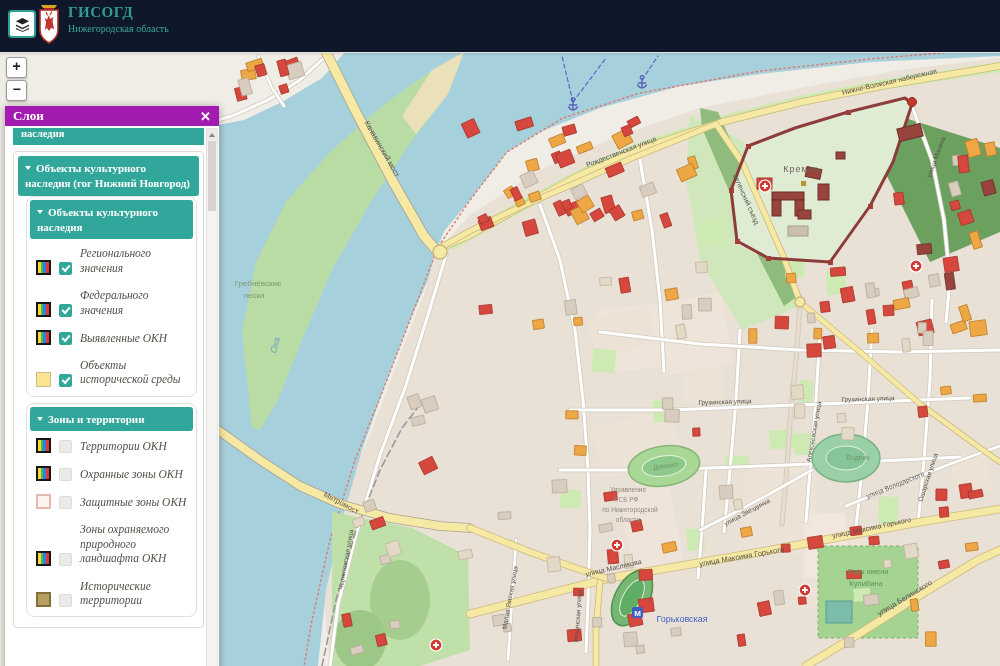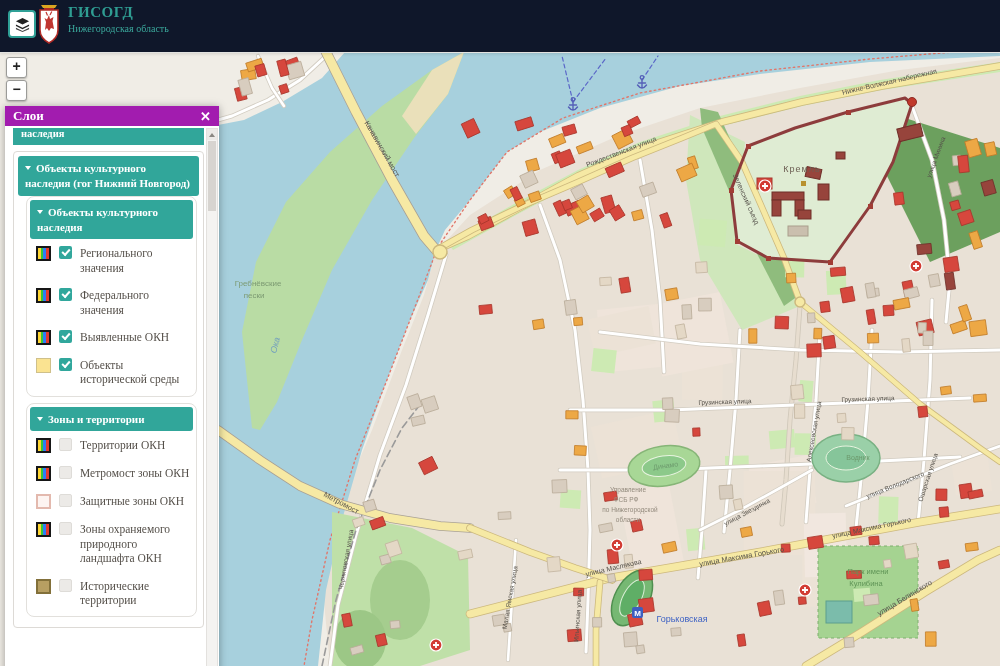--- a/index.html
+++ b/index.html
@@ -37,21 +37,21 @@
   #scroll-up .tri-up{width:0;height:0;border-left:3px solid transparent;border-right:3px solid transparent;
     border-bottom:4px solid #8a8782;}
   #scroll-thumb{margin:1px;height:70px;background:#d7d4d0;cursor:pointer;}
 
   .group-box{border:1px solid #dddad6;border-radius:4px;margin:0 15px 8px 8px;padding:4px;background:#fff;}
   .group-header{background:#31a69a;border-radius:3px;color:#fff;font-weight:bold;font-size:11px;
     line-height:1.35;padding:5px 7px;cursor:pointer;}
   .inner-box{border:1px solid #e2e0dc;border-radius:8px;margin:0 2px 6px 8px;padding:3px;}
   .tri{display:inline-block;width:0;height:0;border-left:3.5px solid transparent;border-right:3.5px solid transparent;
     border-top:4.5px solid #fff;margin-right:5px;vertical-align:2px;}
-  .layer-row{display:flex;align-items:flex-start;padding:6px 2px 6px 6px;}
+  .layer-row{display:flex;align-items:flex-end;padding:6px 2px 6px 6px;font-style:italic;}
   .layer-row .label{font-size:11.5px;color:#55504a;line-height:1.25;padding-top:1px;flex:1;}
   .swatch{width:11px;height:11px;border:2px solid #161616;flex:0 0 auto;margin-top:1px;}
   .sw-striped{background:linear-gradient(90deg,#ffd633 0 25%,#37c837 25% 50%,#2f7df6 50% 75%,#e23a2e 75% 100%);}
   .sw-yellow{background:#fae391;border:1px solid #cfc08a;width:13px;height:13px;}
   .sw-pink{background:#fdf4f1;border:2px solid #e3b9ae;}
   .sw-tan{background:#b79f62;border:2px solid #82703a;}
   .cb{position:relative;width:13px;height:13px;border-radius:2px;flex:0 0 auto;margin:1px 8px 0 8px;cursor:pointer;}
   .cb.on{background:#31a79c;}
   .cb.on::after{content:"";position:absolute;left:2.5px;top:3px;width:6px;height:3px;
     border-left:2px solid #fff;border-bottom:2px solid #fff;transform:rotate(-48deg);}
@@ -461,21 +461,21 @@
           <div class="inner-box">
             <div class="group-header"><span class="tri"></span>Зоны и территории</div>
             <div class="layer-row">
               <span class="swatch sw-striped"></span>
               <span class="cb off"></span>
               <span class="label">Территории ОКН</span>
             </div>
             <div class="layer-row">
               <span class="swatch sw-striped"></span>
               <span class="cb off"></span>
-              <span class="label">Метромост зоны ОКН</span>
+              <span class="label">Охранные зоны ОКН</span>
             </div>
             <div class="layer-row">
               <span class="swatch sw-pink"></span>
               <span class="cb off"></span>
               <span class="label">Защитные зоны ОКН</span>
             </div>
             <div class="layer-row">
               <span class="swatch sw-striped"></span>
               <span class="cb off"></span>
               <span class="label">Зоны охраняемого природного ландшафта ОКН</span>

